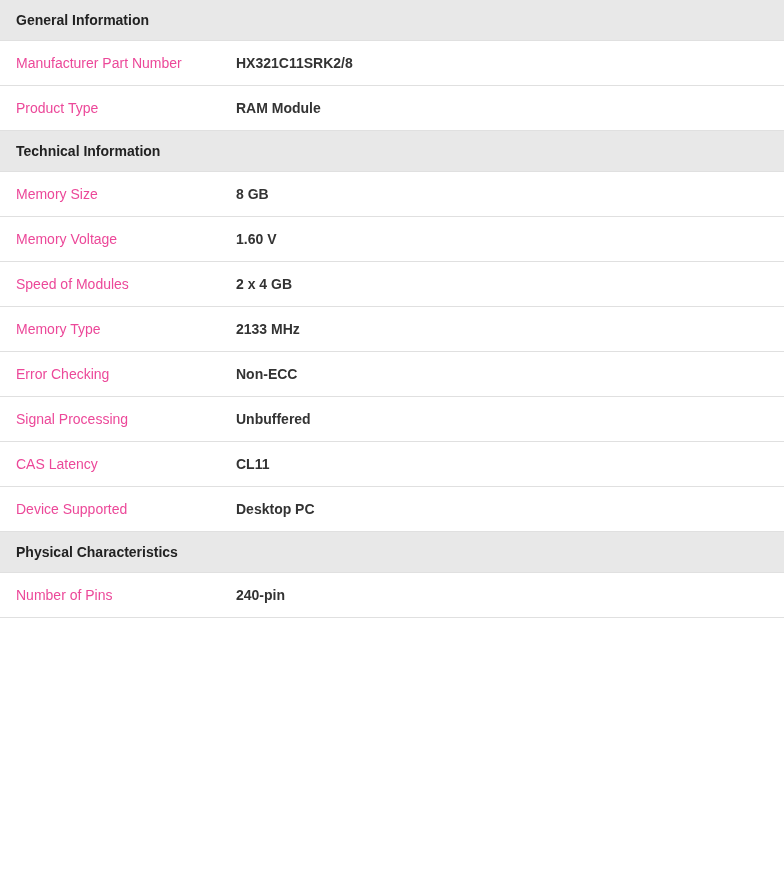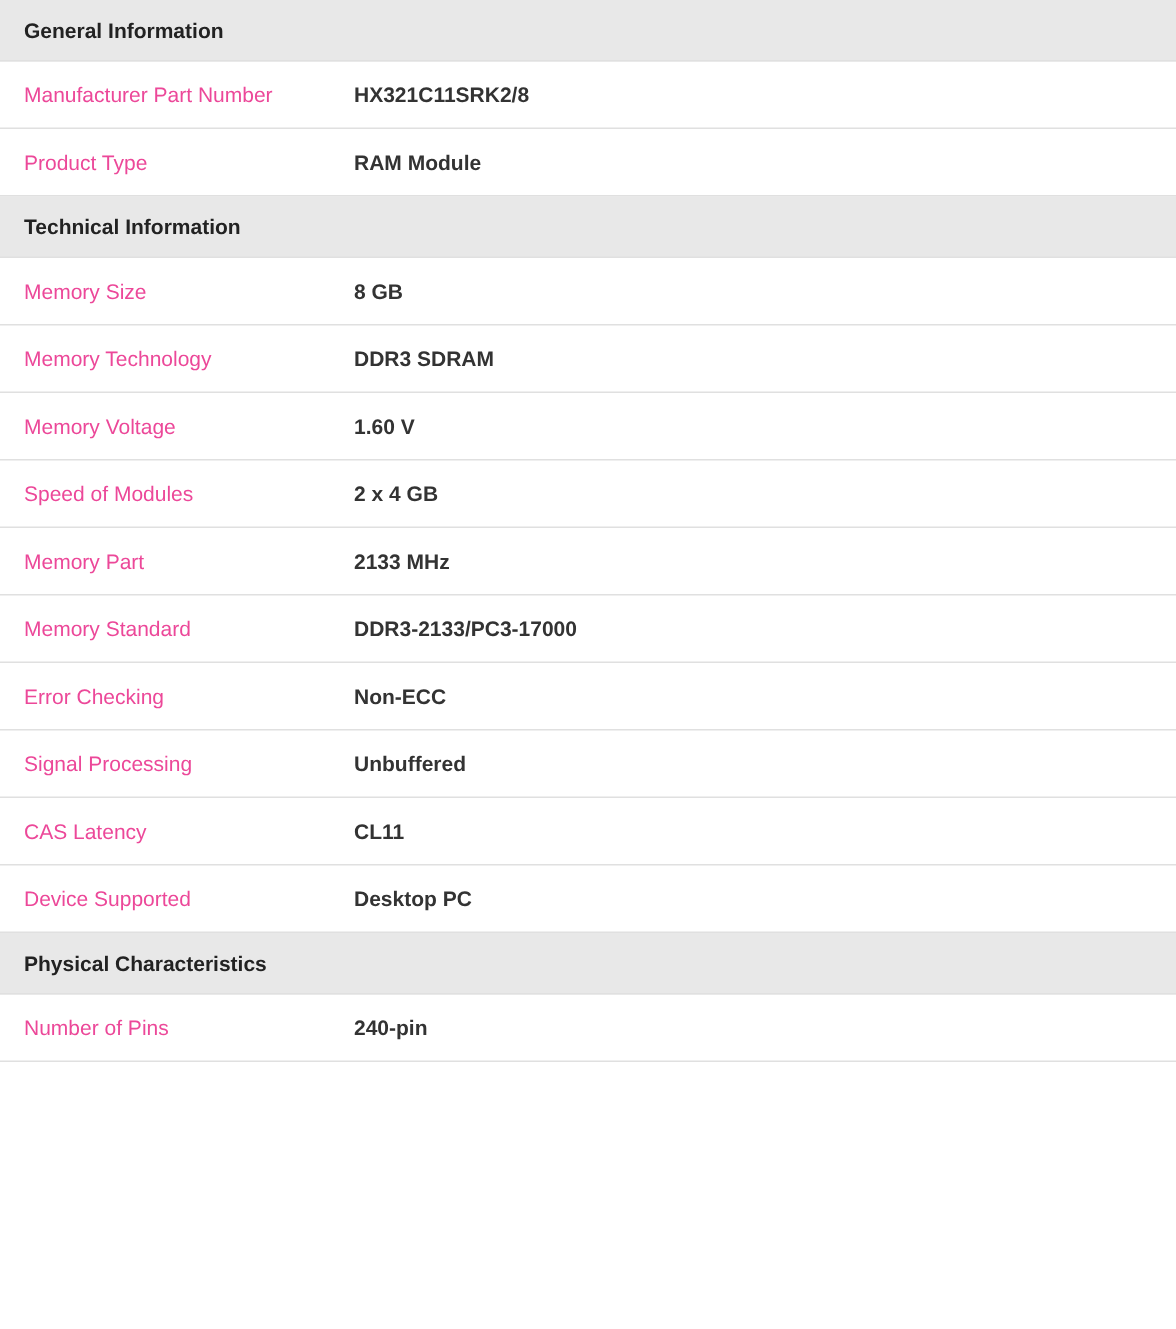--- a/index.html
+++ b/index.html
@@ -67,38 +67,30 @@
         <td class="value-col">RAM Module</td>
       </tr>
       <tr class="section-header">
         <td colspan="2">Technical Information</td>
       </tr>
       <tr>
         <td class="label-col">Memory Size</td>
         <td class="value-col">8 GB</td>
       </tr>
       <tr>
-        <td class="label-col">Memory Technology</td>
-        <td class="value-col">DDR3 SDRAM</td>
-      </tr>
-      <tr>
         <td class="label-col">Memory Voltage</td>
         <td class="value-col">1.60 V</td>
       </tr>
       <tr>
         <td class="label-col">Speed of Modules</td>
         <td class="value-col">2 x 4 GB</td>
       </tr>
       <tr>
-        <td class="label-col">Memory Part</td>
+        <td class="label-col">Memory Type</td>
         <td class="value-col">2133 MHz</td>
-      </tr>
-      <tr>
-        <td class="label-col">Memory Standard</td>
-        <td class="value-col">DDR3-2133/PC3-17000</td>
       </tr>
       <tr>
         <td class="label-col">Error Checking</td>
         <td class="value-col">Non-ECC</td>
       </tr>
       <tr>
         <td class="label-col">Signal Processing</td>
         <td class="value-col">Unbuffered</td>
       </tr>
       <tr>

